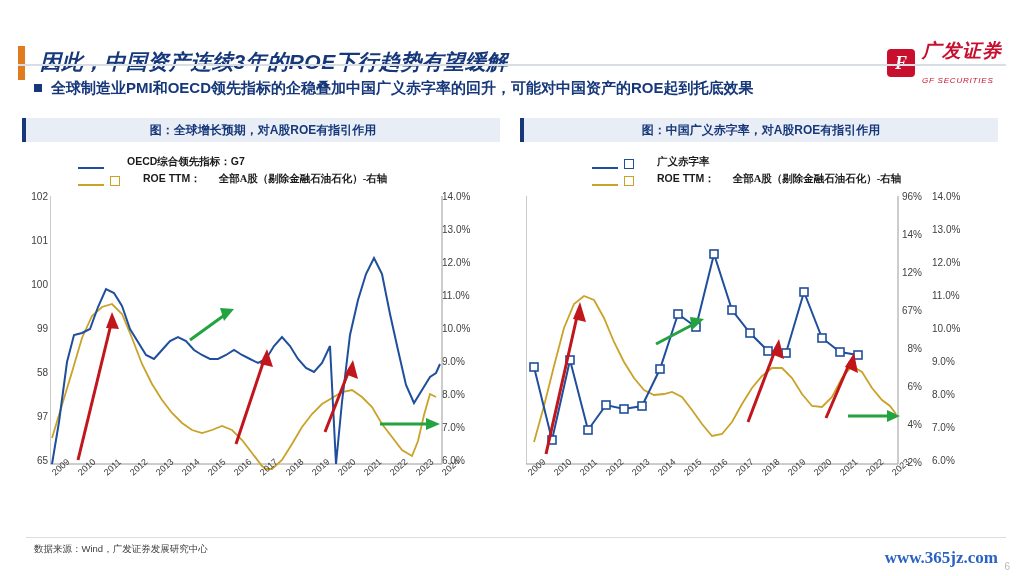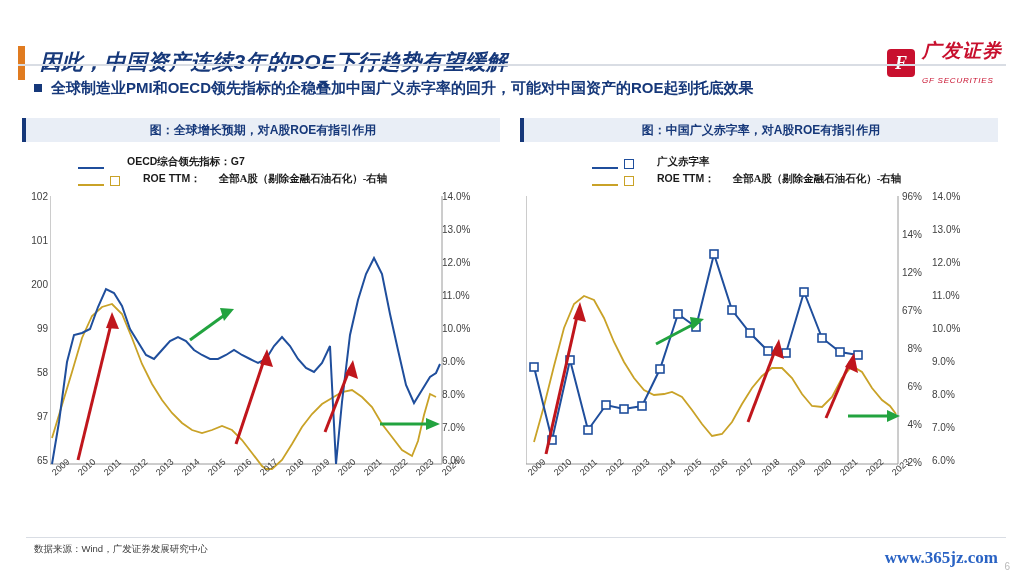--- a/index.html
+++ b/index.html
@@ -92,21 +92,21 @@
       <span class="legend-text">ROE TTM：</span>
       <span class="legend-text serif" style="margin-left:-5px">全部A股（剔除金融石油石化）-右轴</span>
     </div>
   </div>
 
   <div class="plot-wrap">
 
     <div style="position:absolute;left:0;top:0;width:26px;height:272px;">
       <div class="axis-label ytick-l" style="top:4px">102</div>
       <div class="axis-label ytick-l" style="top:48px">101</div>
-      <div class="axis-label ytick-l" style="top:92px">200</div>
+      <div class="axis-label ytick-l" style="top:92px">100</div>
       <div class="axis-label ytick-l" style="top:136px">99</div>
       <div class="axis-label ytick-l" style="top:180px">58</div>
       <div class="axis-label ytick-l" style="top:224px">97</div>
       <div class="axis-label ytick-l" style="top:268px">65</div>
     </div>
 
     <div style="position:absolute;left:420px;top:0;width:46px;height:272px;">
       <div class="axis-label ytick-r" style="top:4px">14.0%</div>
       <div class="axis-label ytick-r" style="top:37px">13.0%</div>
       <div class="axis-label ytick-r" style="top:70px">12.0%</div>

